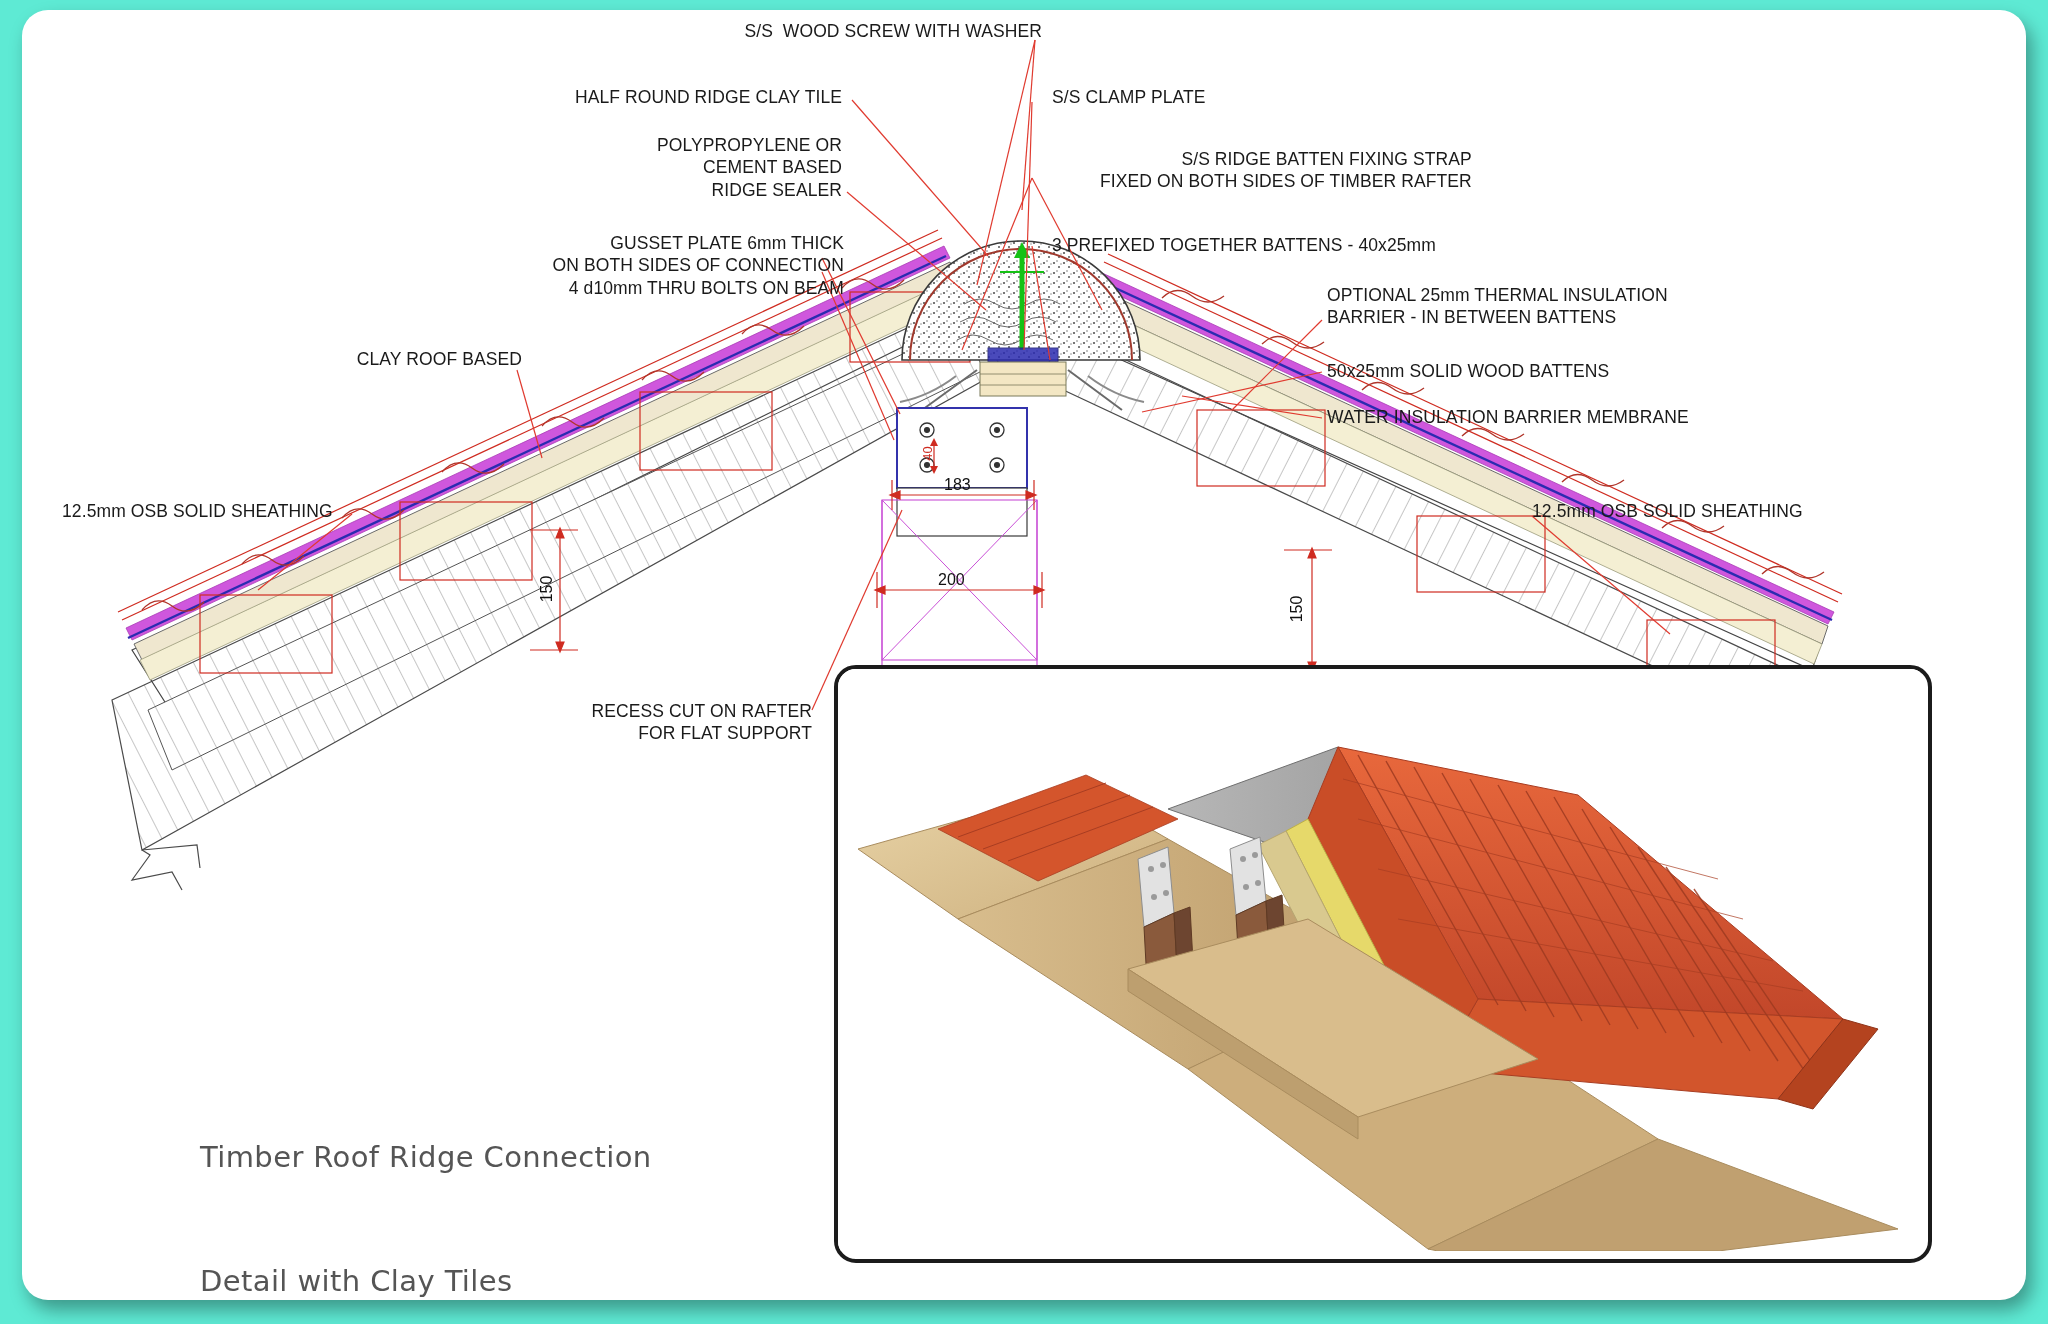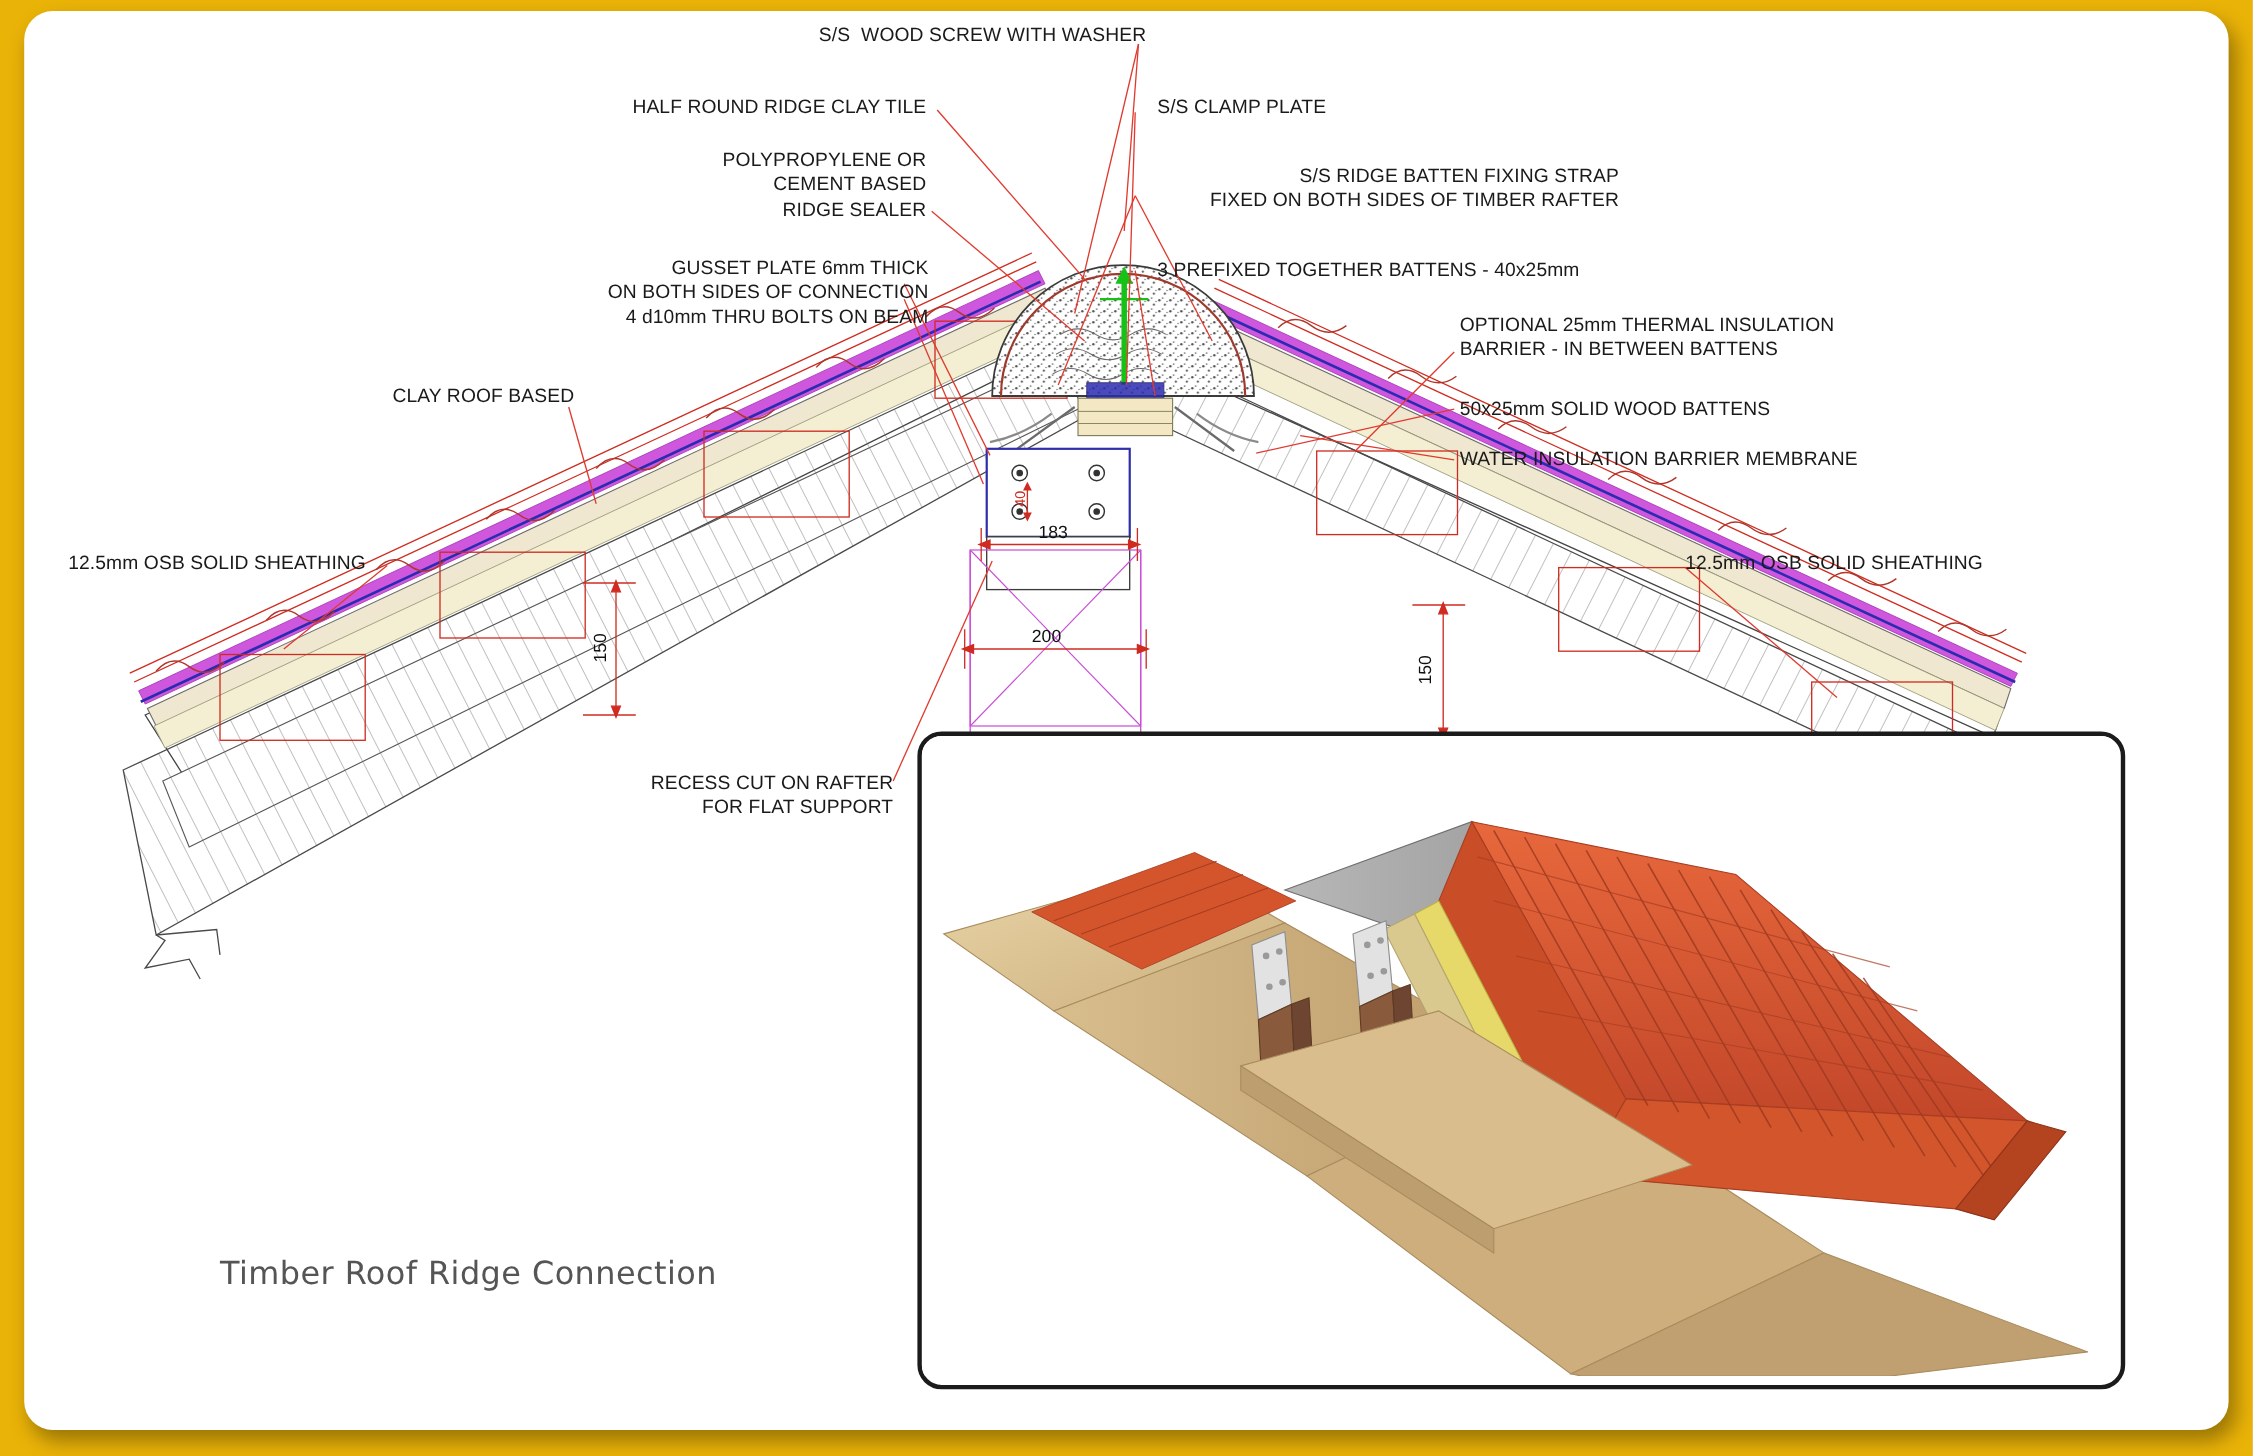--- a/index.html
+++ b/index.html
@@ -5,21 +5,21 @@
   html, body {
     margin: 0;
     padding: 0;
     background: #d8d8d8;
     font-family: "Liberation Sans", sans-serif;
   }
   #root {
     position: relative;
     width: 2048px;
     height: 1324px;
-    background: #eab308;
+    background: #5eead4;
     overflow: hidden;
   }
   #sheet {
     position: absolute;
     left: 22px;
     top: 10px;
     width: 2004px;
     height: 1290px;
     background: #ffffff;
     border-radius: 26px;
@@ -309,20 +309,21 @@
 FOR FLAT SUPPORT</div>
 
     <div class="dimtxt" style="left:922px;top:466px;">183</div>
     <div class="dimtxt" style="left:916px;top:561px;">200</div>
     <div class="dimtxt rot" style="left:512px;top:570px;">150</div>
     <div class="dimtxt rot" style="left:1262px;top:590px;">150</div>
     <div class="dimtxt rot" style="left:898px;top:436px;font-size:13px;color:#cf2b20;">40</div>
 
     <div id="title">
       <div>Timber Roof Ridge Connection</div>
+      <div>Detail with Clay Tiles</div>
       
     </div>
 
     <div id="photo">
       <svg viewBox="0 0 1082 582" width="1082" height="582">
         <defs>
           <linearGradient id="tileG" x1="0" y1="0" x2="0" y2="1">
             <stop offset="0%" stop-color="#e8683c"></stop>
             <stop offset="100%" stop-color="#c2472a"></stop>
           </linearGradient>

